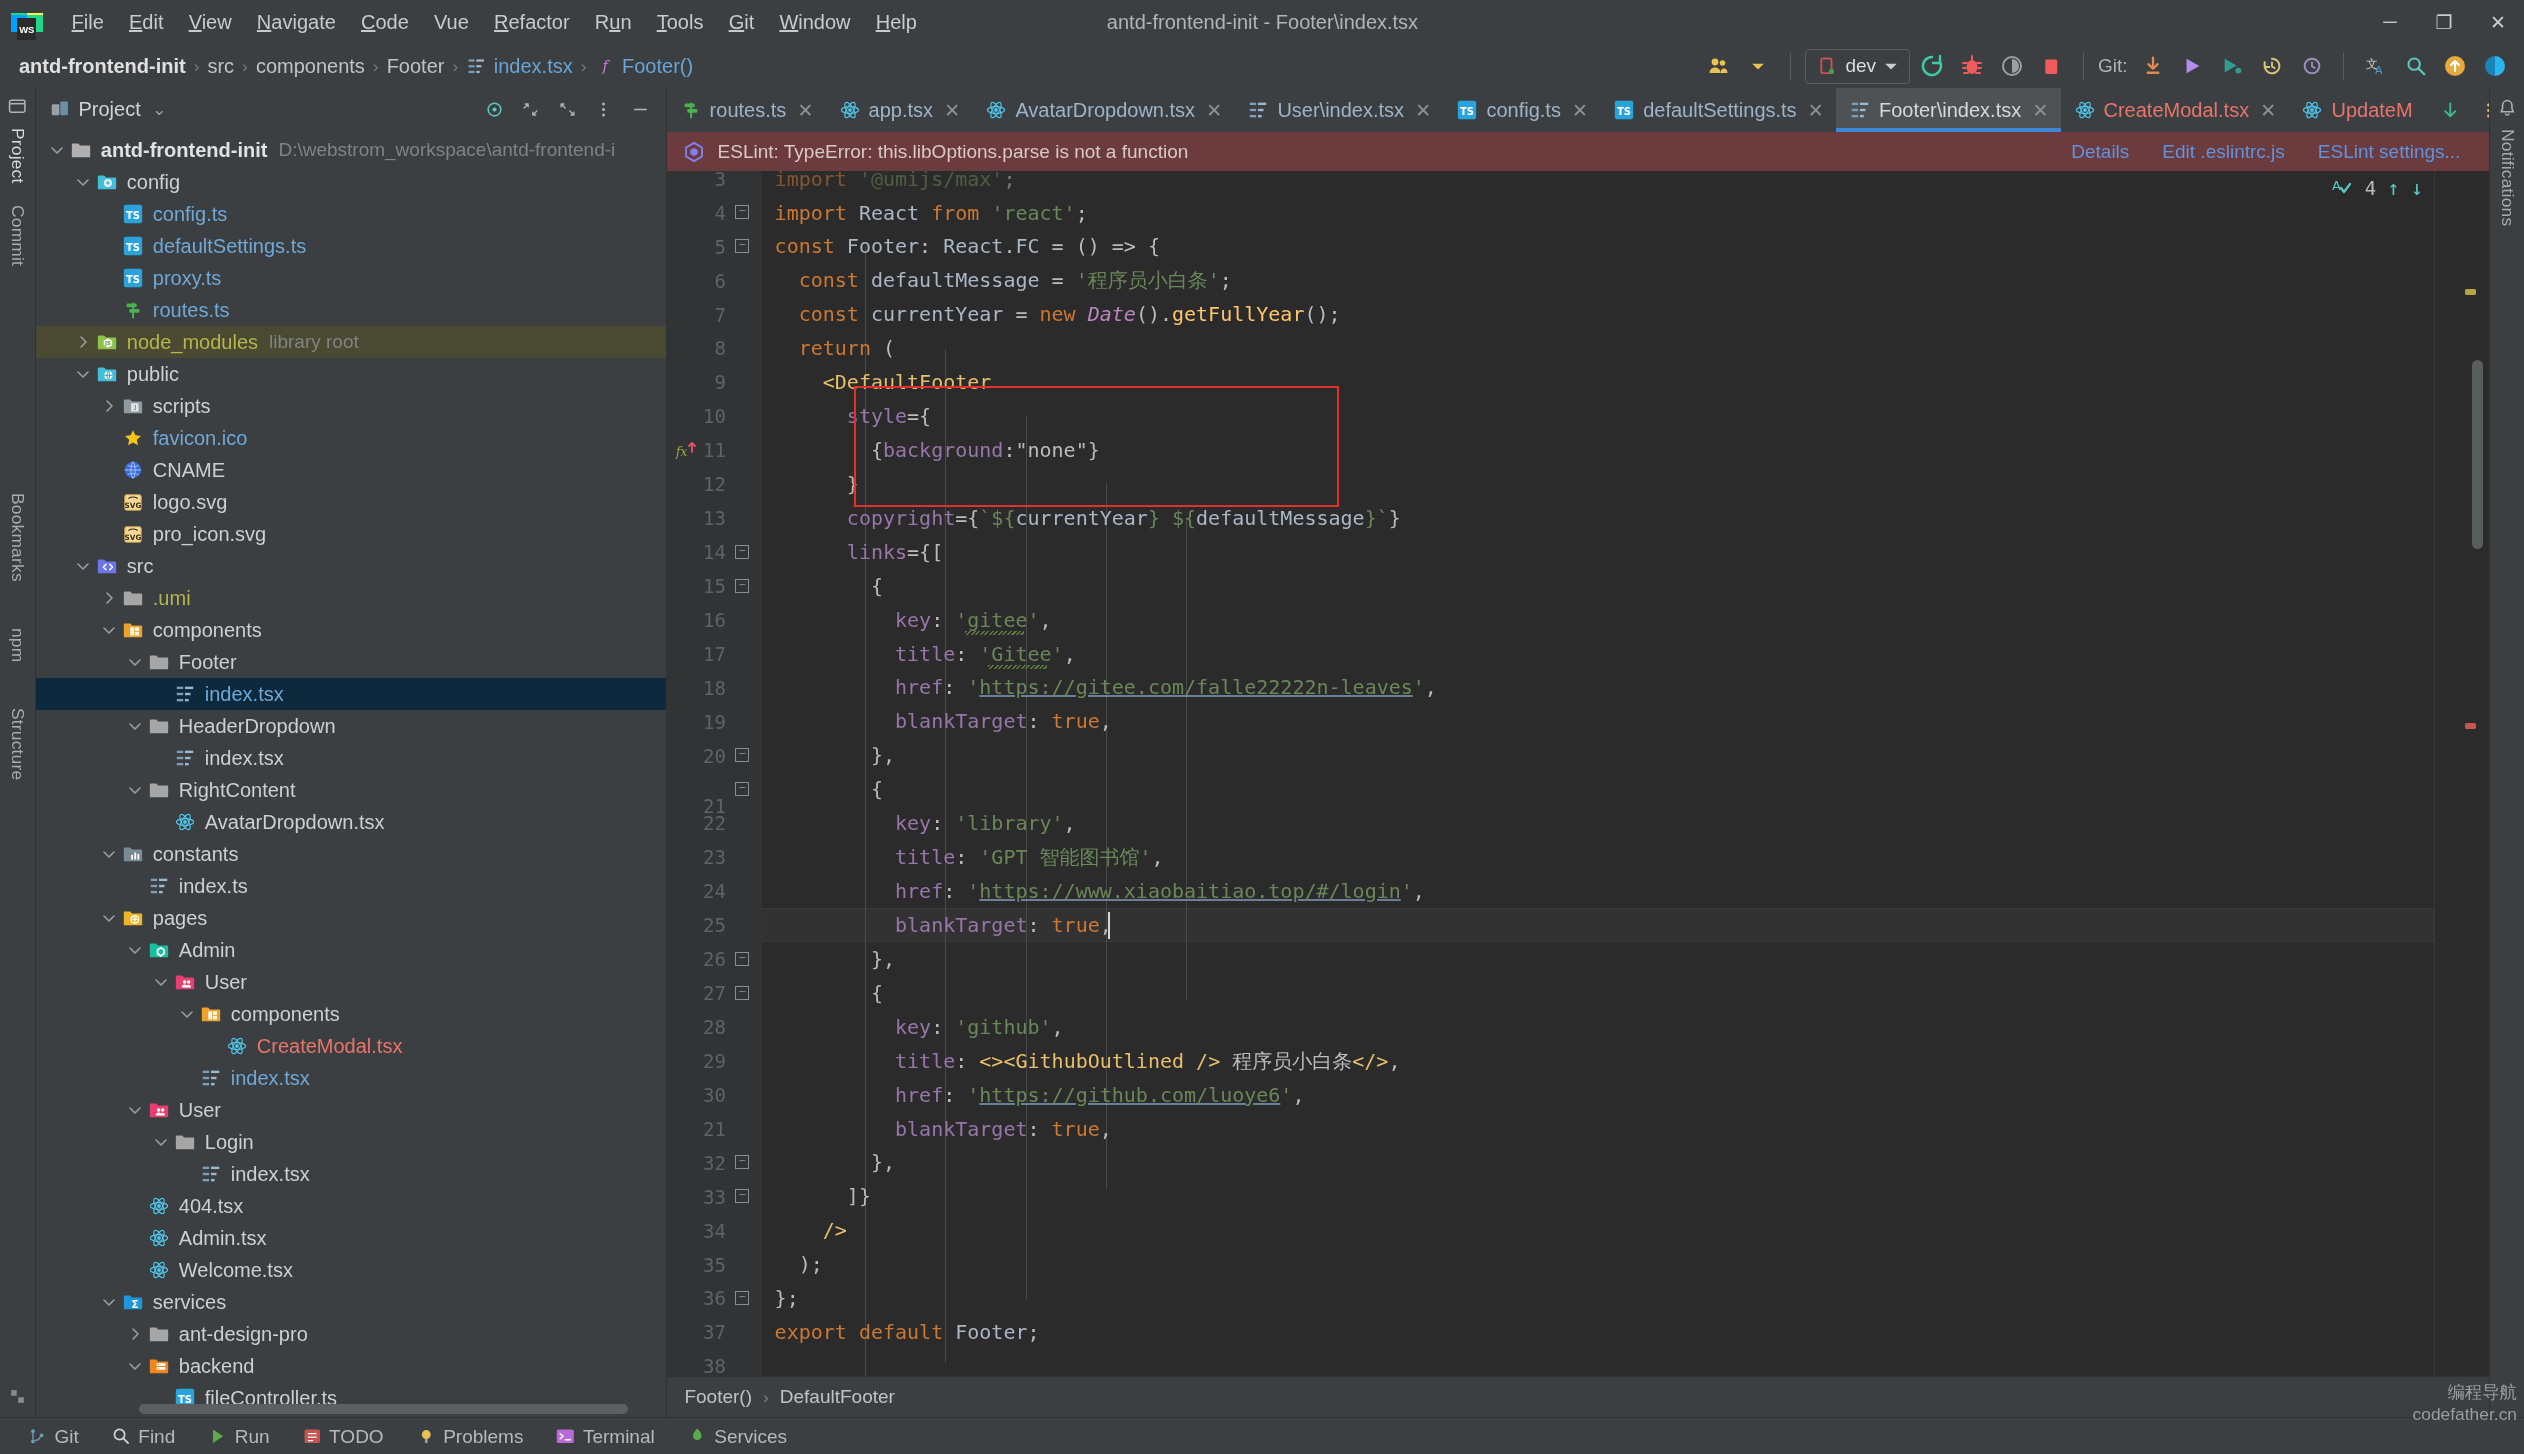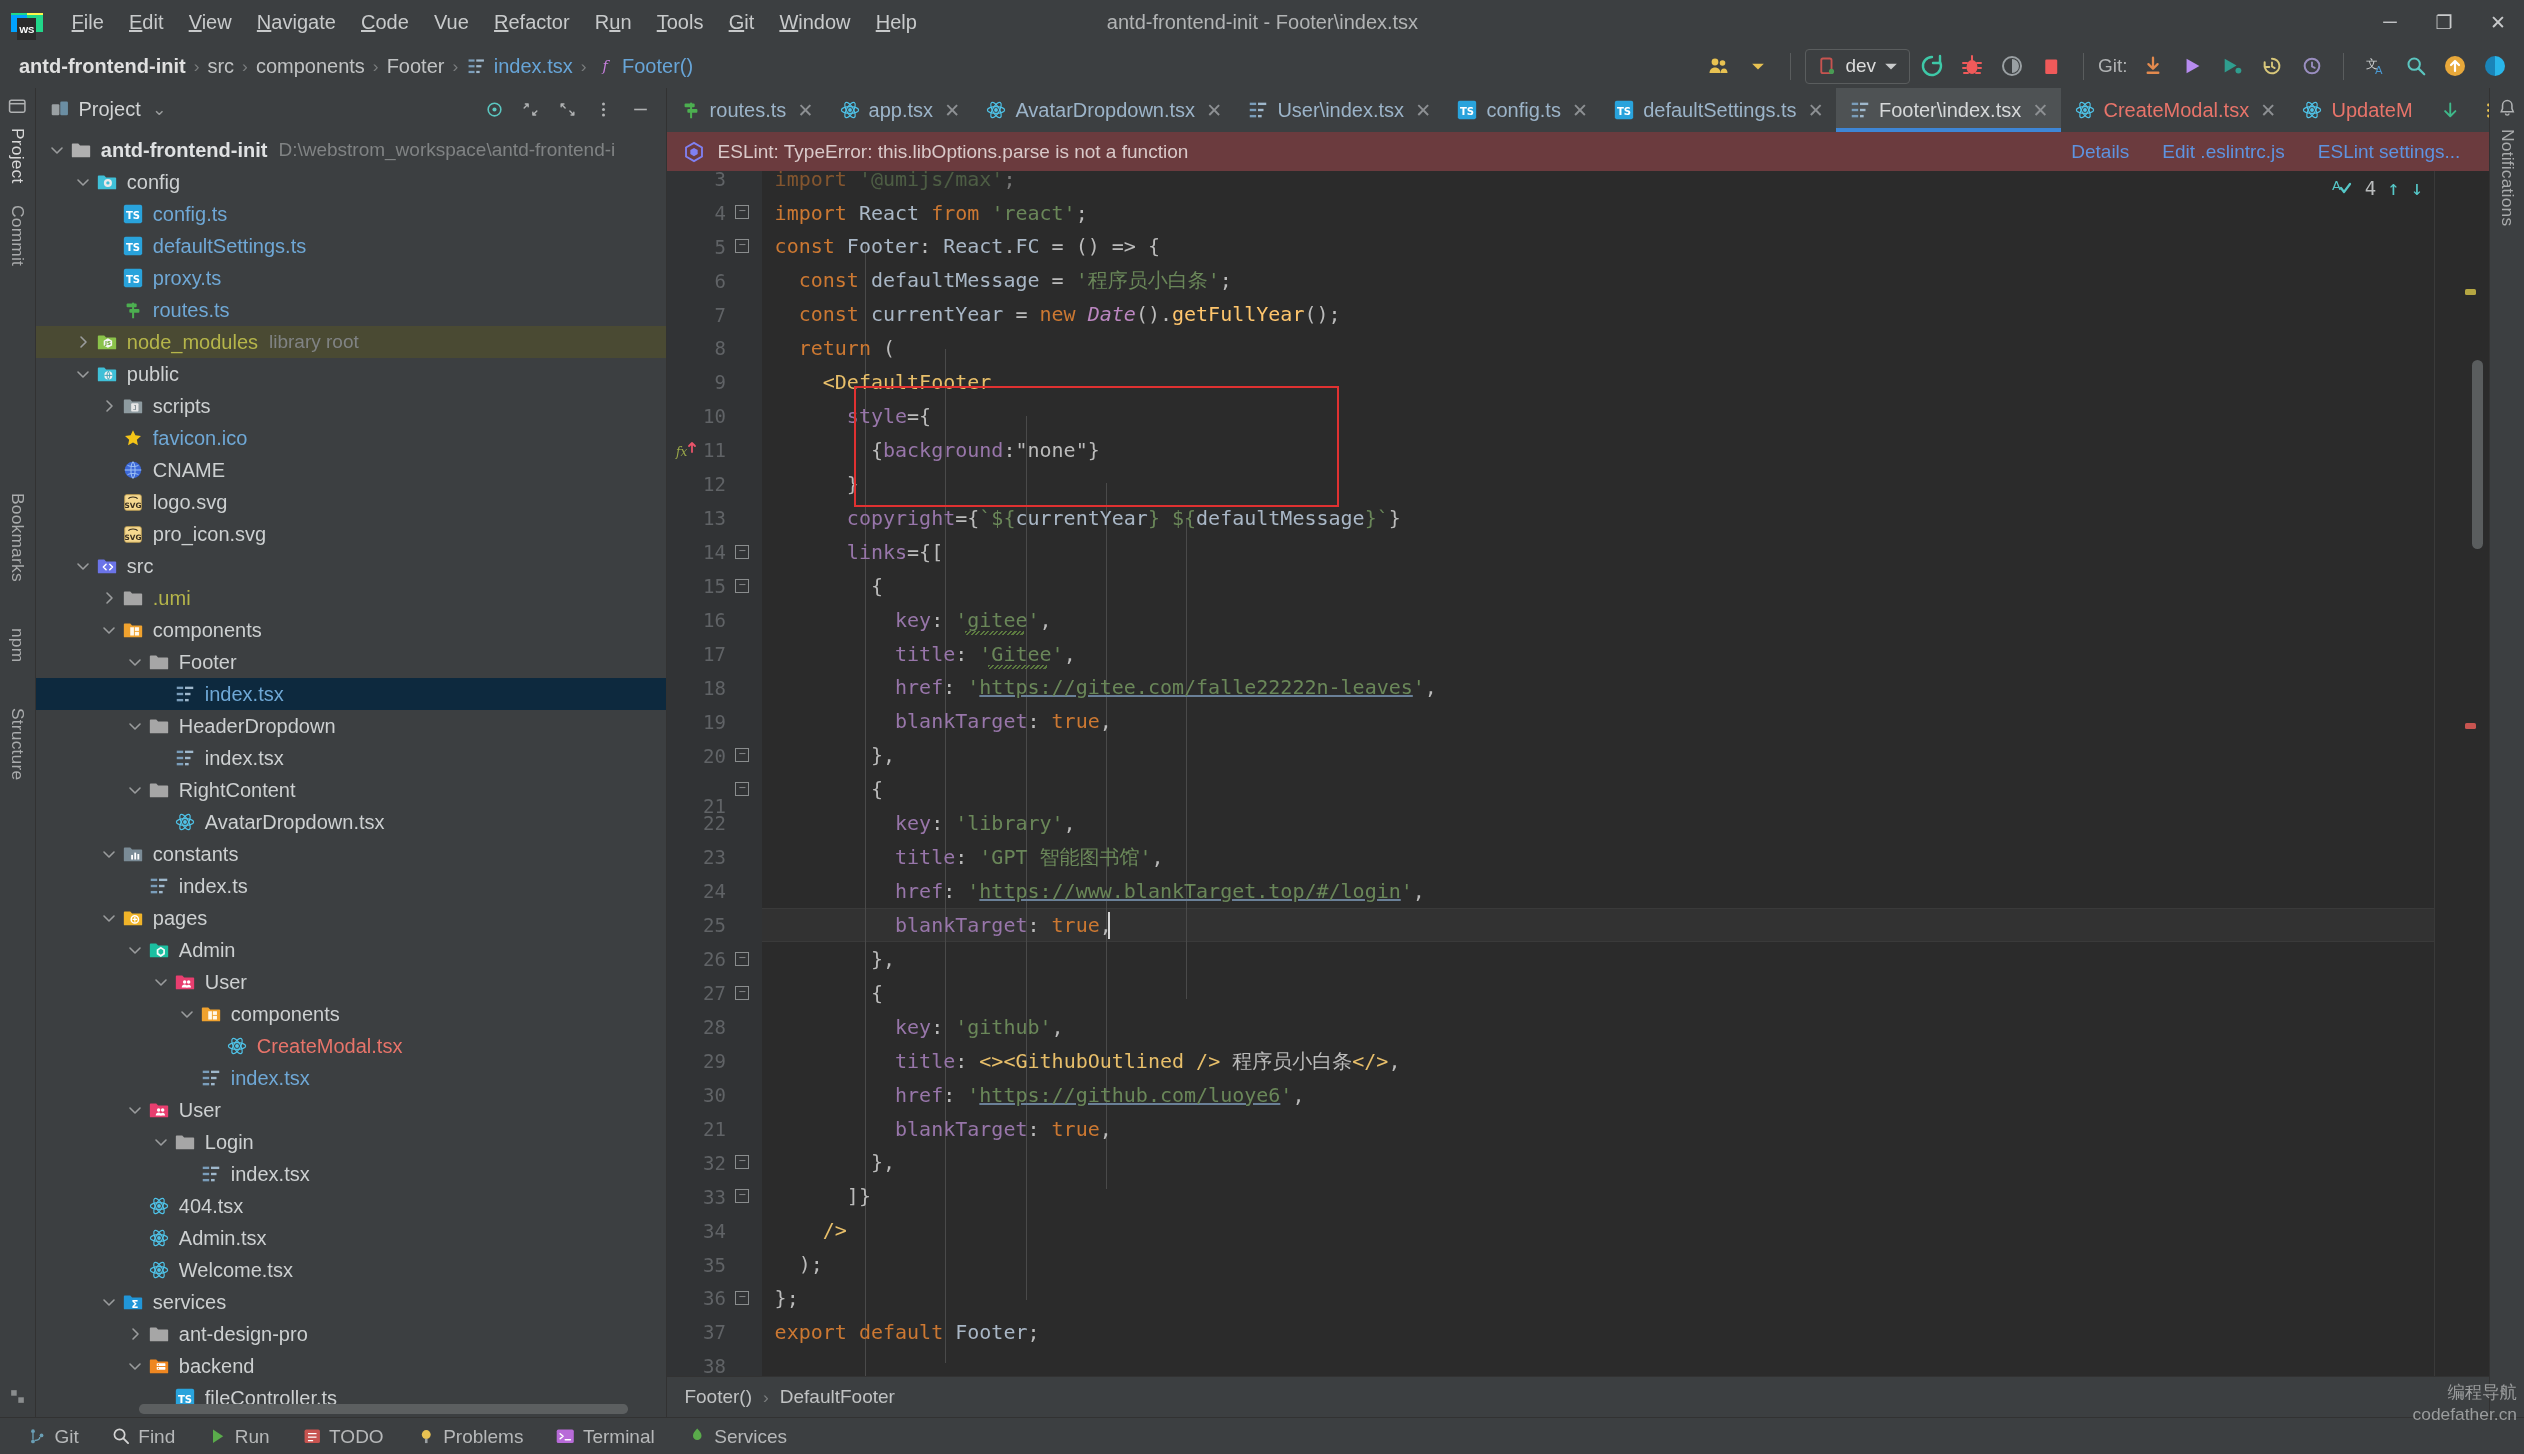--- a/index.html
+++ b/index.html
@@ -1152,21 +1152,21 @@
             <div class="cl" style="left: 12.6px; top: 364px;">      <span class="t-prop">links</span>={[</div>
             <div class="cl" style="left: 12.6px; top: 398px;">        {</div>
             <div class="cl" style="left: 12.6px; top: 432px;">          <span class="t-prop">key</span>: <span class="t-str">'gitee'</span>,</div>
             <div class="cl" style="left: 12.6px; top: 466px;">          <span class="t-prop">title</span>: <span class="t-str">'Gitee'</span>,</div>
             <div class="cl" style="left: 12.6px; top: 499px;">          <span class="t-prop">href</span>: <span class="t-str">'</span><span class="t-link">https://gitee.com/falle22222n-leaves</span><span class="t-str">'</span>,</div>
             <div class="cl" style="left: 12.6px; top: 533px;">          <span class="t-prop">blankTarget</span>: <span class="t-kw">true</span>,</div>
             <div class="cl" style="left: 12.6px; top: 567px;">        },</div>
             <div class="cl" style="left: 12.6px; top: 601px;">        {</div>
             <div class="cl" style="left: 12.6px; top: 635px;">          <span class="t-prop">key</span>: <span class="t-str">'library'</span>,</div>
             <div class="cl" style="left: 12.6px; top: 669px;">          <span class="t-prop">title</span>: <span class="t-str">'GPT 智能图书馆'</span>,</div>
-            <div class="cl" style="left: 12.6px; top: 703px;">          <span class="t-prop">href</span>: <span class="t-str">'</span><span class="t-link">https://www.blankTarget.top/#/login</span><span class="t-str">'</span>,</div>
+            <div class="cl" style="left: 12.6px; top: 703px;">          <span class="t-prop">href</span>: <span class="t-str">'</span><span class="t-link">https://www.xiaobaitiao.top/#/login</span><span class="t-str">'</span>,</div>
             <div class="cl" style="left: 12.6px; top: 737px;">          <span class="t-prop">blankTarget</span>: <span class="t-kw">true</span>,</div>
             <div class="cl" style="left: 12.6px; top: 771px;">        },</div>
             <div class="cl" style="left: 12.6px; top: 805px;">        {</div>
             <div class="cl" style="left: 12.6px; top: 839px;">          <span class="t-prop">key</span>: <span class="t-str">'github'</span>,</div>
             <div class="cl" style="left: 12.6px; top: 873px;">          <span class="t-prop">title</span>: <span class="t-tag">&lt;&gt;</span><span class="t-tag">&lt;GithubOutlined</span> <span class="t-tag">/&gt;</span> 程序员小白条<span class="t-tag">&lt;<span class="t-tag">/&gt;</span></span>,</div>
             <div class="cl" style="left: 12.6px; top: 907px;">          <span class="t-prop">href</span>: <span class="t-str">'</span><span class="t-link">https://github.com/luoye6</span><span class="t-str">'</span>,</div>
             <div class="cl" style="left: 12.6px; top: 941px;">          <span class="t-prop">blankTarget</span>: <span class="t-kw">true</span>,</div>
             <div class="cl" style="left: 12.6px; top: 974px;">        },</div>
             <div class="cl" style="left: 12.6px; top: 1008px;">      ]}</div>
             <div class="cl" style="left: 12.6px; top: 1042px;">    <span class="t-tag">/&gt;</span></div>

